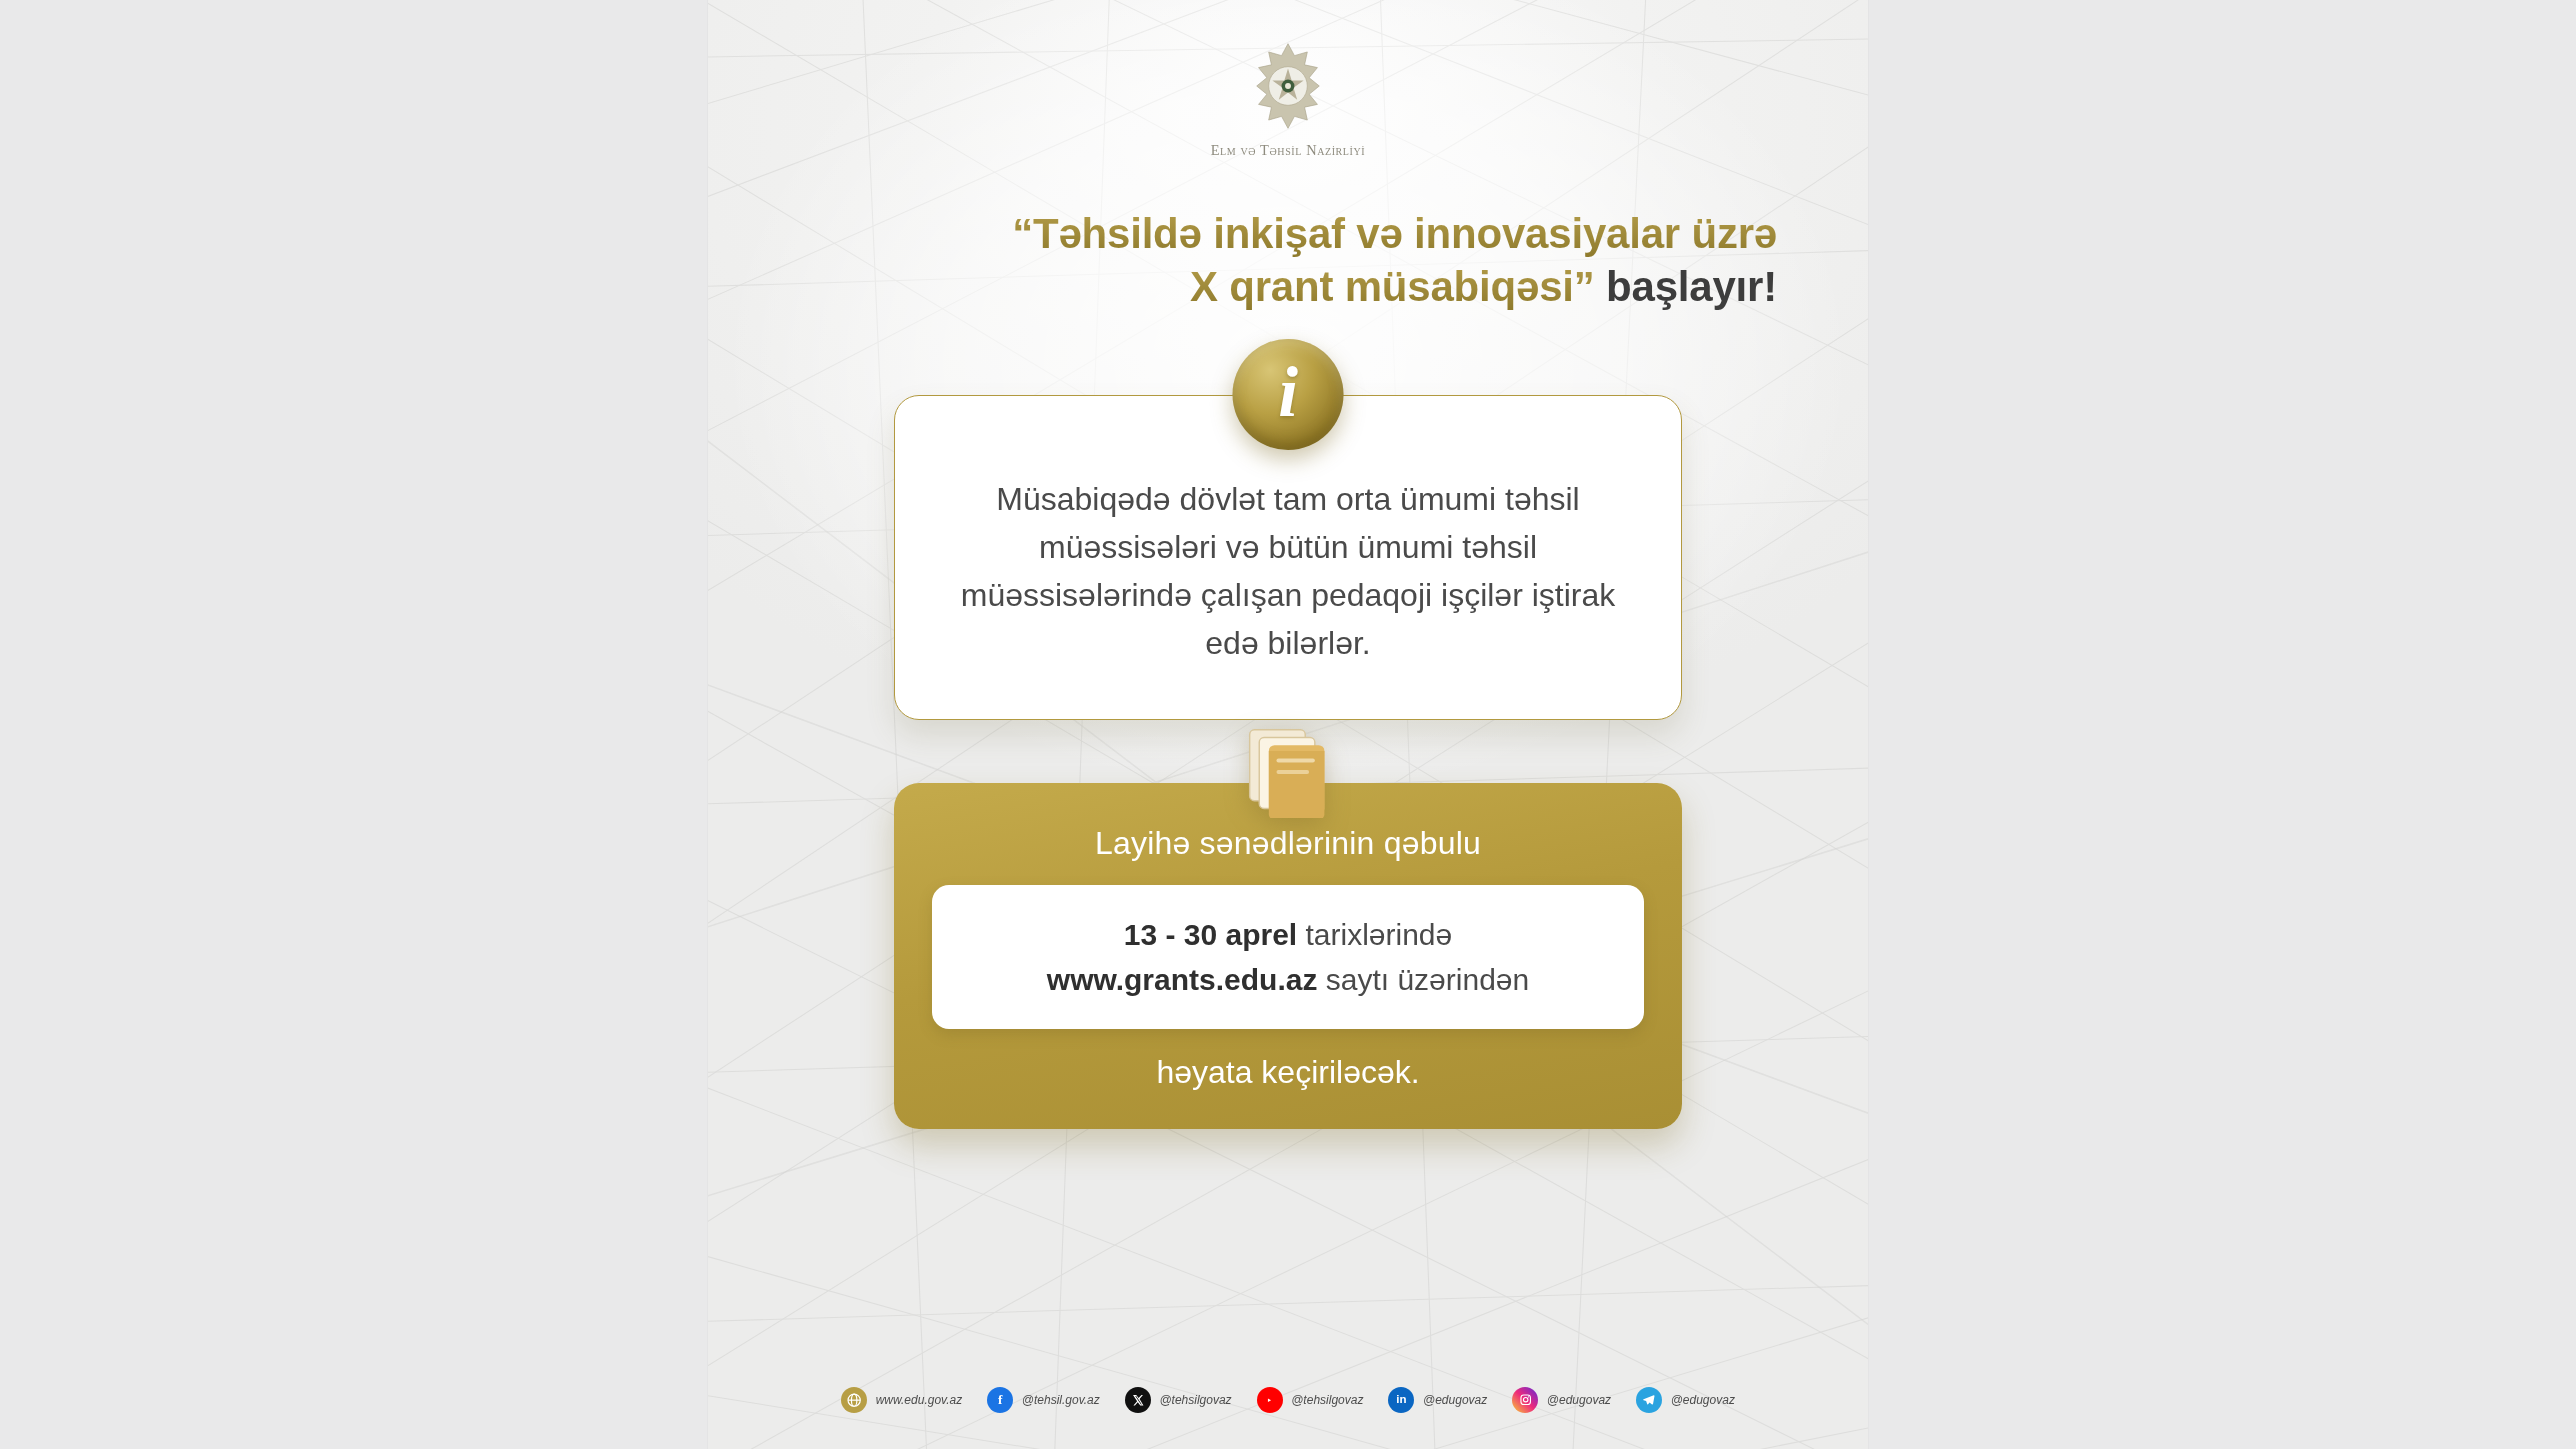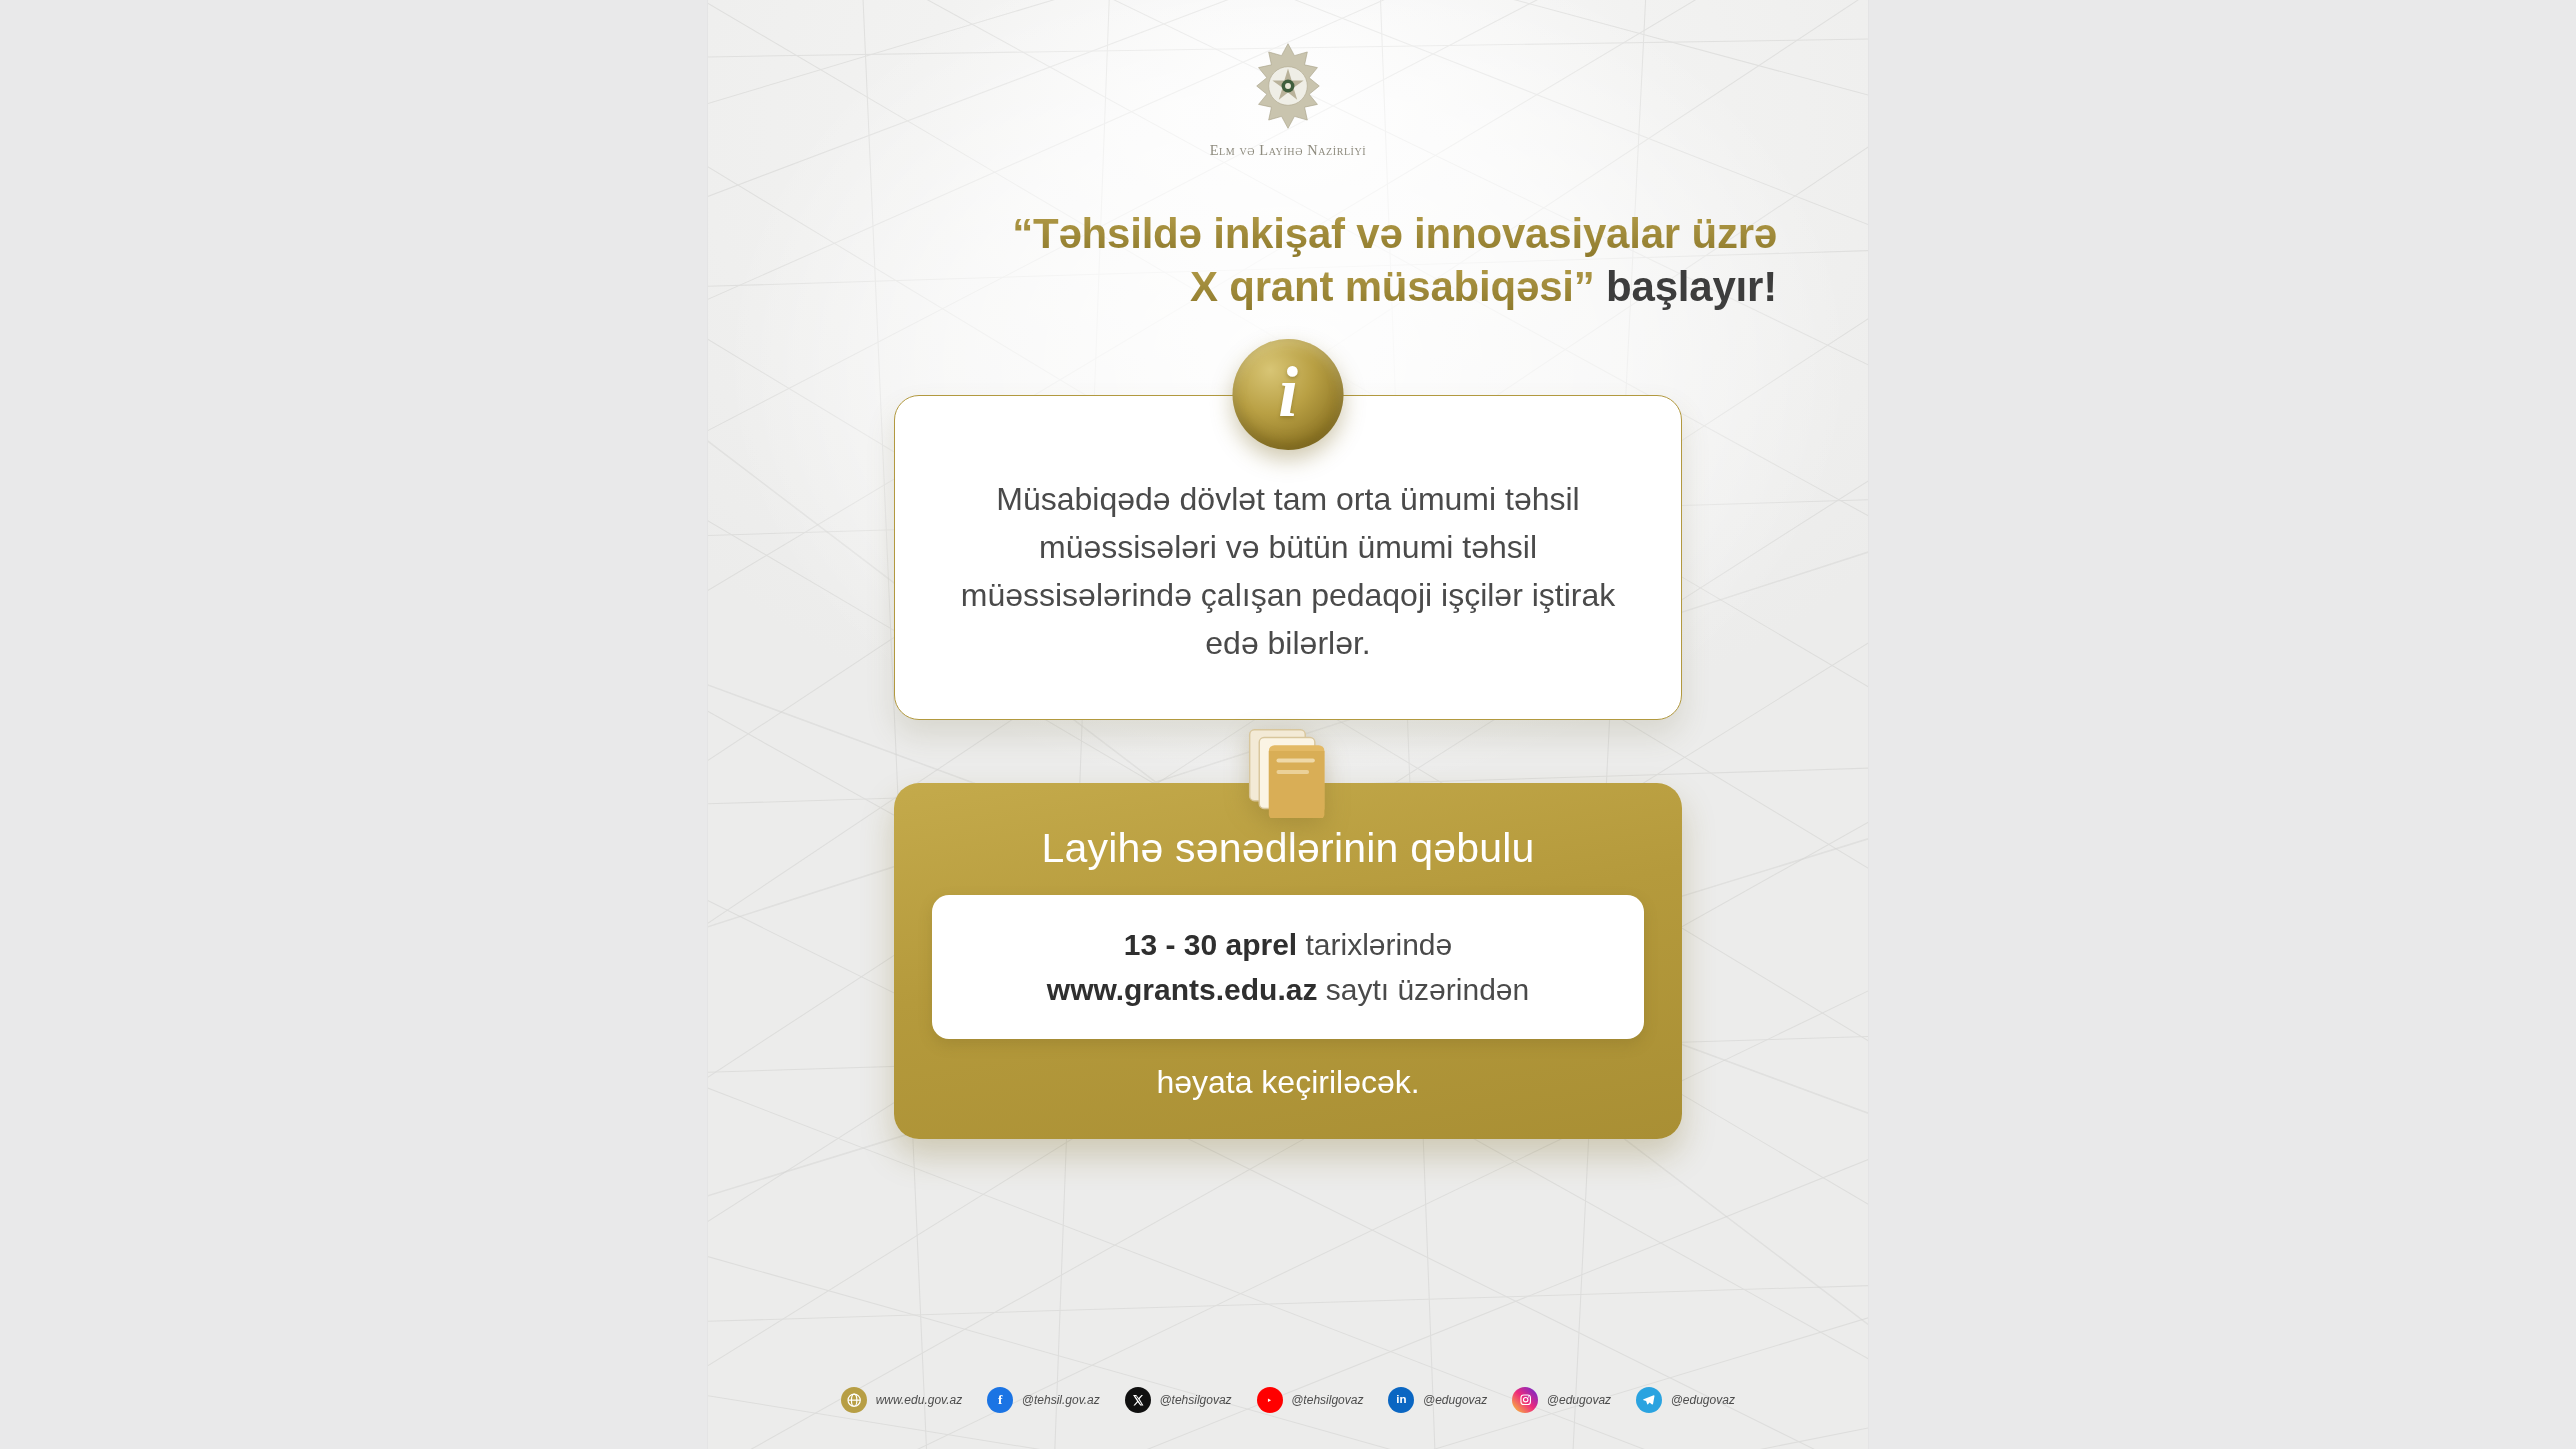--- a/index.html
+++ b/index.html
@@ -174,21 +174,21 @@
     width: 788px;
     margin: 0 auto;
     border-radius: 25px;
     background: linear-gradient(170deg, #c4aa4b 0%, #b59a3c 45%, #a98f34 100%);
     padding: 42px 35px 38px;
     box-sizing: border-box;
     box-shadow: 0 17px 33px rgba(130,110,40,0.28);
     text-align: center;
   }
   .gold-title {
-    font-size: 41px;
+    font-size: 32px;
     color: #ffffff;
     font-weight: 500;
     margin: 0 0 23px;
     letter-spacing: 0.2px;
   }
   .white-strip {
     background: #ffffff;
     border-radius: 17px;
     padding: 27px 29px;
     margin: 0 3px;
@@ -319,21 +319,21 @@
             <path d="M50 4 L57 17 L71 13 L68 27 L82 30 L73 41 L84 50 L73 59 L82 70 L68 73 L71 87 L57 83 L50 96 L43 83 L29 87 L32 73 L18 70 L27 59 L16 50 L27 41 L18 30 L32 27 L29 13 L43 17 Z"></path>
           </g>
           <circle cx="50" cy="50" r="21" fill="#efeee6" stroke="#b4ad94" stroke-width="0.8"></circle>
           <g fill="#b9b29a">
             <path d="M50 31 L54 44 L67 44 L56 52 L60 65 L50 57 L40 65 L44 52 L33 44 L46 44 Z"></path>
           </g>
           <circle cx="50" cy="50" r="7" fill="#3f5e3d"></circle>
           <circle cx="50" cy="50" r="3.2" fill="#e9e7d8"></circle>
         </svg>
         <div class="ministry-line">
-          <span>Elm və Layihə Nazirliyi</span>
+          <span>Elm və Təhsil Nazirliyi</span>
         </div>
       </div>
 
       <div class="headline">
         <span class="gold">“Təhsildə inkişaf və innovasiyalar üzrə</span><br>
         <span class="gold">X qrant müsabiqəsi”</span><span class="dark"> başlayır!</span>
       </div>
 
       <div class="info-block">
         <div class="info-badge">

